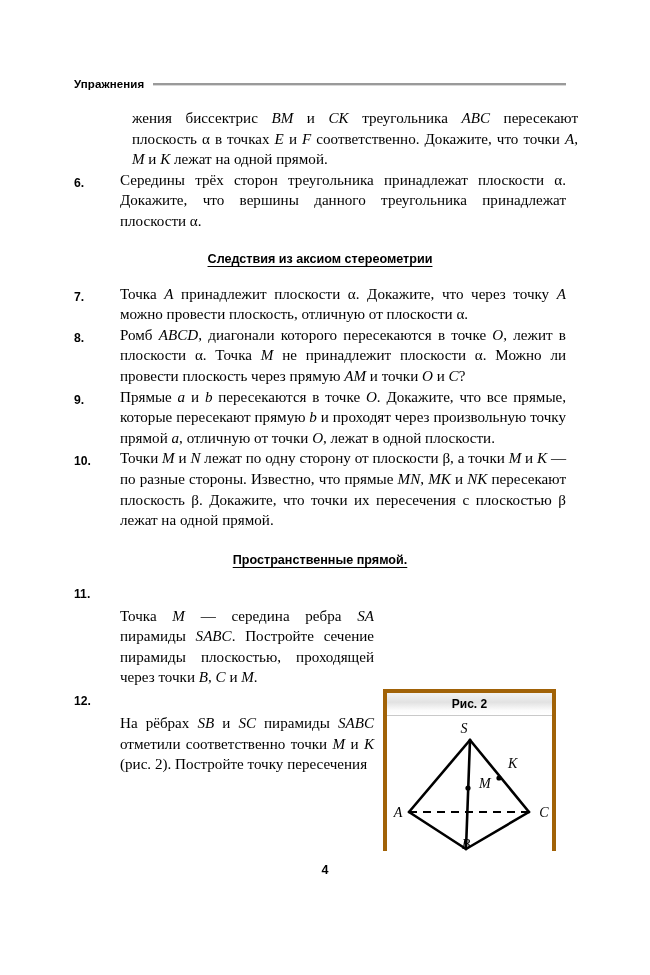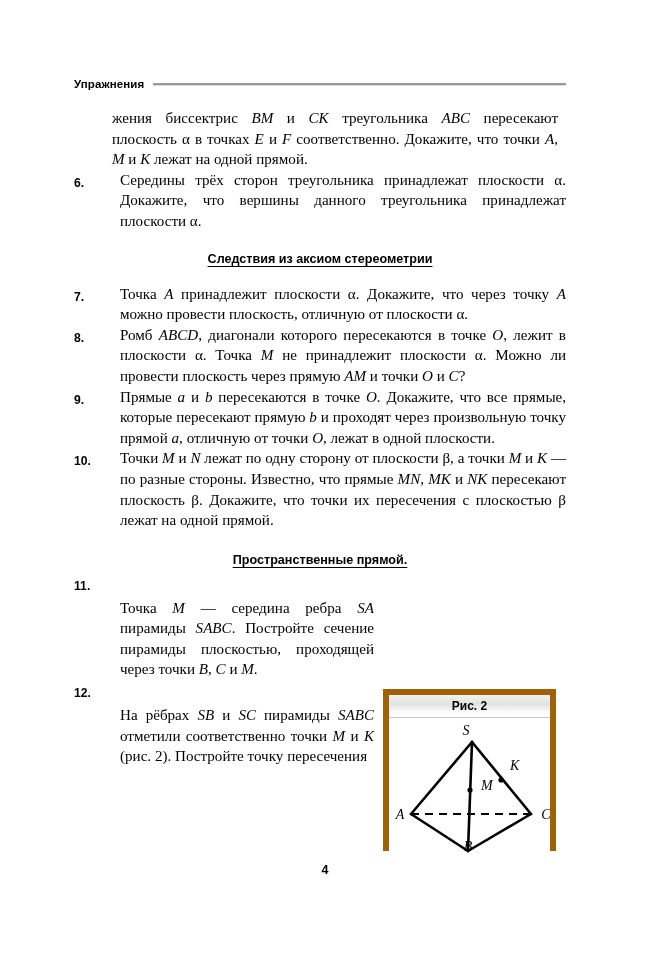--- a/index.html
+++ b/index.html
@@ -74,40 +74,40 @@
   .txt {
     flex: 1 1 auto;
     font-family: "Liberation Serif", serif;
     font-size: 15.1px;
     line-height: 20.6px;
     text-align: justify;
     text-align-last: left;
     hyphens: none;
   }
   .lead {
-    margin-left: 38px;
+    margin-left: 58px;
     font-family: "Liberation Serif", serif;
     font-size: 15.1px;
     line-height: 20.6px;
     text-align: justify;
     text-align-last: left;
     width: 446px;
   }
   i, .it {
     font-style: italic;
   }
 
   
   .sec-head {
     text-align: center;
     font-family: "Liberation Sans", sans-serif;
     font-weight: bold;
     font-size: 12.6px;
     line-height: 17px;
-    margin: 4px;
+    margin: 12px;
   }
   .sec-head span.u {
     text-decoration: underline;
     text-underline-offset: 3px;
     text-decoration-thickness: 1px;
   }
 
   
   .lower {
     position: relative;
@@ -118,21 +118,21 @@
   }
   .lower-text .txt { font-size: 15.1px; margin-top: 25px; }
 
   
   .figure-box {
     position: absolute;
     left: 383px;
     top: 689px;
     width: 173px;
     height: 162px;
-    border: 6px solid #a16207;
+    border: 4px solid #a16207;
     background: #5eead4;
     box-sizing: border-box;
   }
   .figure-cap {
     height: 23px;
     line-height: 23px;
     text-align: center;
     font-family: "Liberation Sans", sans-serif;
     font-weight: bold;
     font-size: 12px;

